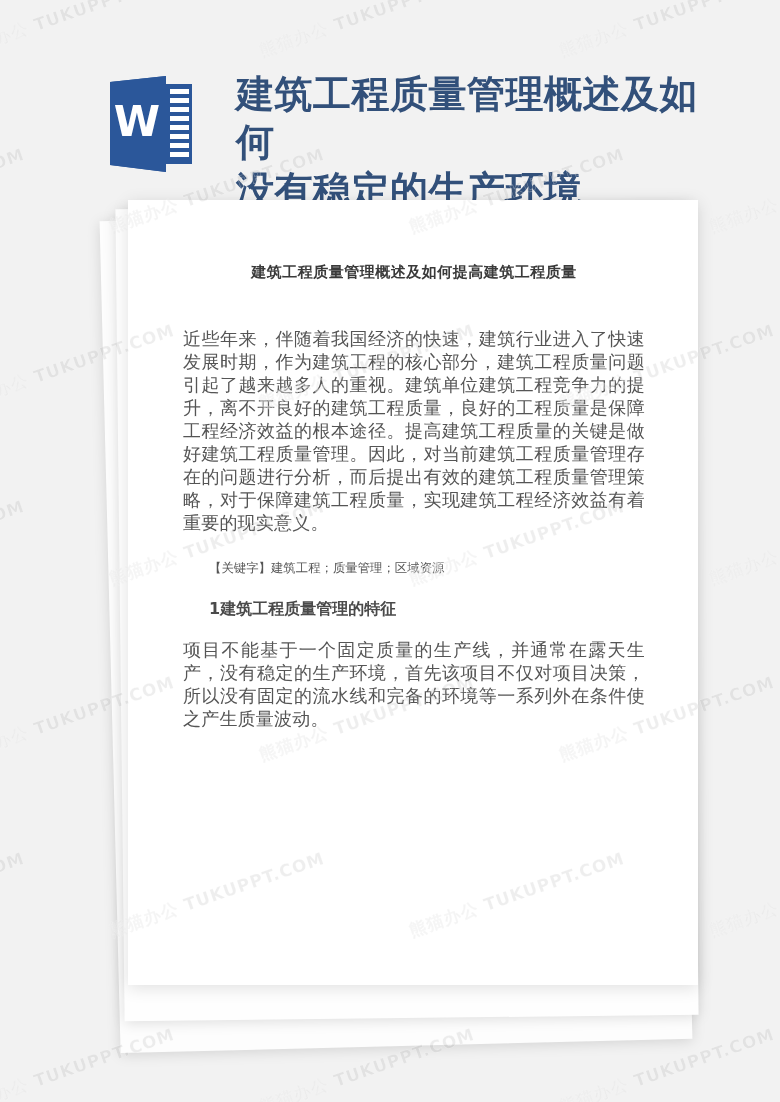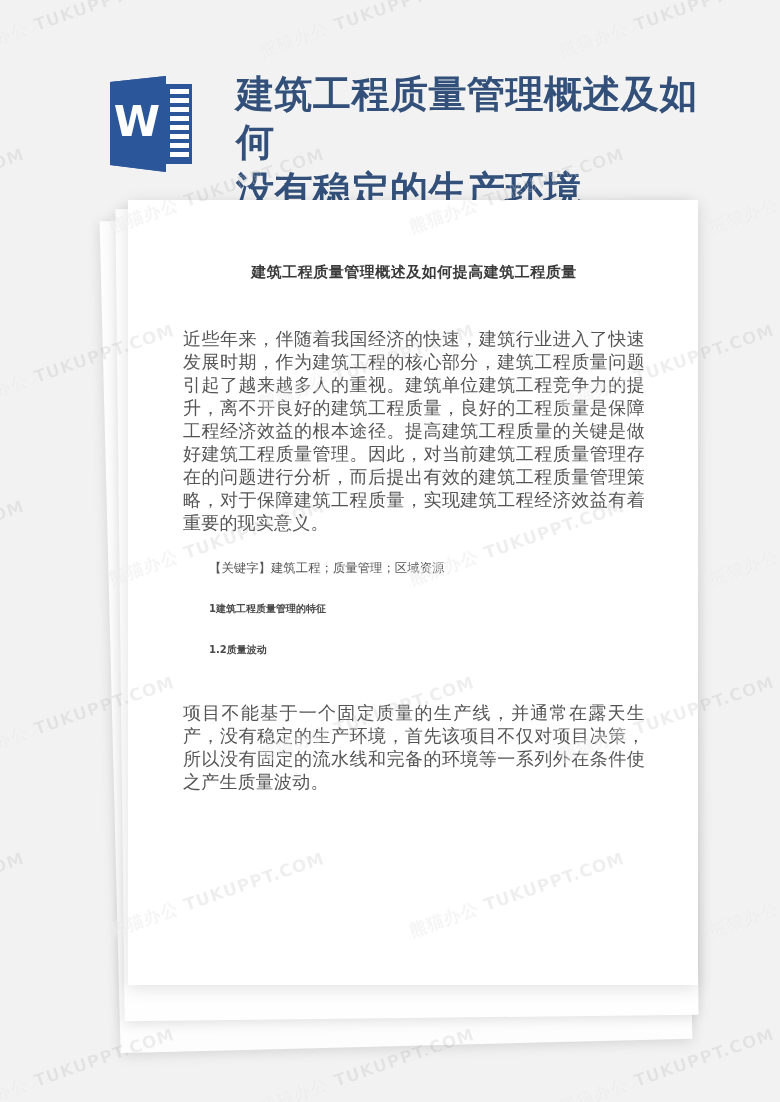--- a/index.html
+++ b/index.html
@@ -138,21 +138,21 @@
     letter-spacing: 0.2px;
   }
   .doc-keywords {
     font-size: 12.4px;
     line-height: 23px;
     margin: 0 0 18px 0;
     padding-left: 26px;
     color: #555555;
   }
   .doc-head {
-    font-size: 10px;
+    font-size: 16px;
     line-height: 23px;
     margin: 0 0 18px 0;
     padding-left: 26px;
     color: #4a4a4a;
     font-family: "DejaVu Sans", "Liberation Sans", sans-serif;
   }
   .doc-head.h2 { font-weight: bold; }
   .gap-xl { margin-bottom: 40px; }
 </style>
 </head>
@@ -200,21 +200,20 @@
       <h1 id="doc-title">建筑工程质量管理概述及如何提高建筑工程质量</h1>
 
       <p class="doc-para">近些年来，伴随着我国经济的快速，建筑行业进入了快速发展时期，作为建筑工程的核心部分，建筑工程质量问题引起了越来越多人的重视。建筑单位建筑工程竞争力的提升，离不开良好的建筑工程质量，良好的工程质量是保障工程经济效益的根本途径。提高建筑工程质量的关键是做好建筑工程质量管理。因此，对当前建筑工程质量管理存在的问题进行分析，而后提出有效的建筑工程质量管理策略，对于保障建筑工程质量，实现建筑工程经济效益有着重要的现实意义。</p>
 
       <p class="doc-keywords">【关键字】建筑工程；质量管理；区域资源</p>
 
       <p class="doc-head h2">1建筑工程质量管理的特征</p>
 
 
 
-      <p class="doc-head h2 gap-xl">1.2质量波动</p>
 
       <p class="doc-para">项目不能基于一个固定质量的生产线，并通常在露天生产，没有稳定的生产环境，首先该项目不仅对项目决策，所以没有固定的流水线和完备的环境等一系列外在条件使之产生质量波动。</p>
 
 
     </div>
   </div>
 </div>
 
 <div id="watermark-layer">
     <div class="wm" style="left: -40px; top: 40px; color: rgba(120, 120, 120, 0.13); transform: rotate(-19deg);">熊猫办公 TUKUPPT.COM</div>

